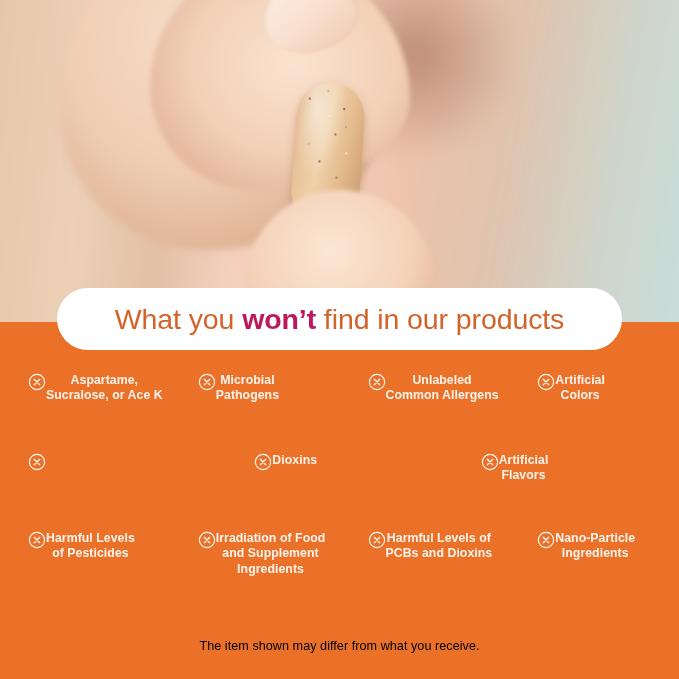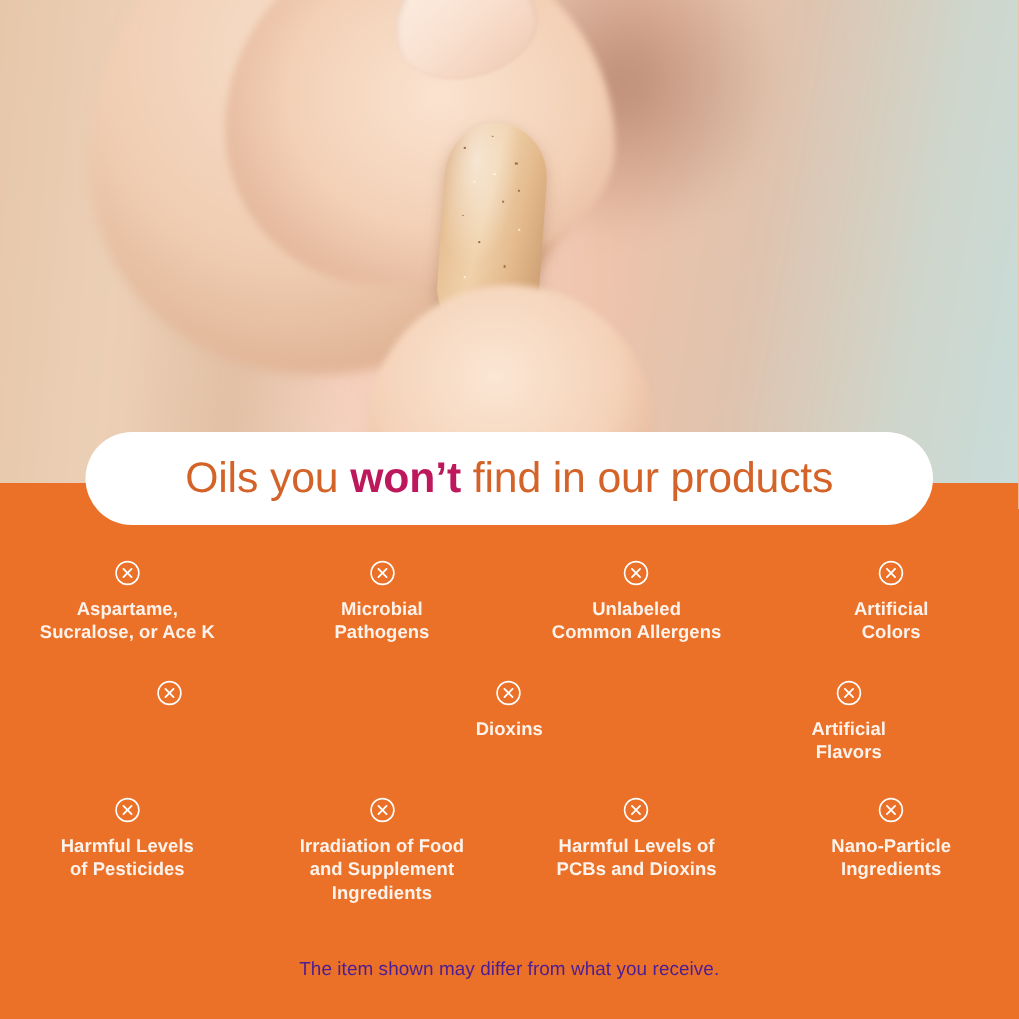--- a/index.html
+++ b/index.html
@@ -175,23 +175,23 @@
     display: flex;
     width: 679px;
   }
   .grid-row.r1 { height: 80px; }
   .grid-row.r2 { height: 78px; }
   .grid-row.r3 { height: 84px; }
 
   .cell {
     flex: 1 1 0;
     display: flex;
-    flex-direction: column;
-    align-items: center;
+    flex-direction: row;
     padding-top: 5px;
+    padding-left: 28px;
   }
   .cell-icon {
     width: 18px;
     height: 18px;
     margin-bottom: 8px;
     flex: 0 0 auto;
   }
   .cell-icon svg { display: block; }
   .cell-label {
     color: #fdf3ec;
@@ -203,21 +203,21 @@
     letter-spacing: 0.05px;
   }
 
   
   .footer-note {
     position: absolute;
     left: 0;
     top: 639px;
     width: 679px;
     text-align: center;
-    color: #4c1d95;
+    color: #000000;
     font-size: 12.6px;
     letter-spacing: 0.05px;
   }
 </style>
 </head>
 <body>
 
 <div id="page">
 
   <div class="photo">
@@ -228,21 +228,21 @@
     <div class="fingernail"></div>
     <div class="tablet">
       <div class="tablet-speck"></div>
     </div>
     <div class="finger-lower"></div>
   </div>
 
   <div class="orange-panel"></div>
 
   <div class="headline-pill">
-    <div class="headline-text"><span>Oils you </span><span class="strong">won’t</span><span> find in our products</span></div>
+    <div class="headline-text"><span>What you </span><span class="strong">won’t</span><span> find in our products</span></div>
   </div>
 
   <div class="grid">
 
     <div class="grid-row r1">
       <div class="cell">
         <span class="cell-icon">
           <svg width="18" height="18" viewBox="0 0 18 18">
               <circle cx="9" cy="9" r="7.6" fill="none" stroke="#ffffff" stroke-width="1.1"></circle>
               <path d="M6.3 6.3 L11.7 11.7 M11.7 6.3 L6.3 11.7" stroke="#ffffff" stroke-width="1.25" stroke-linecap="round"></path>

